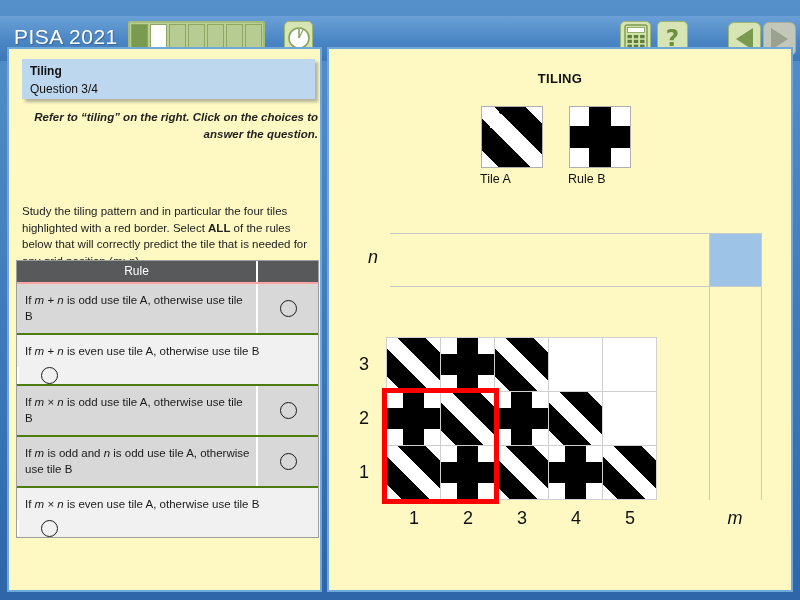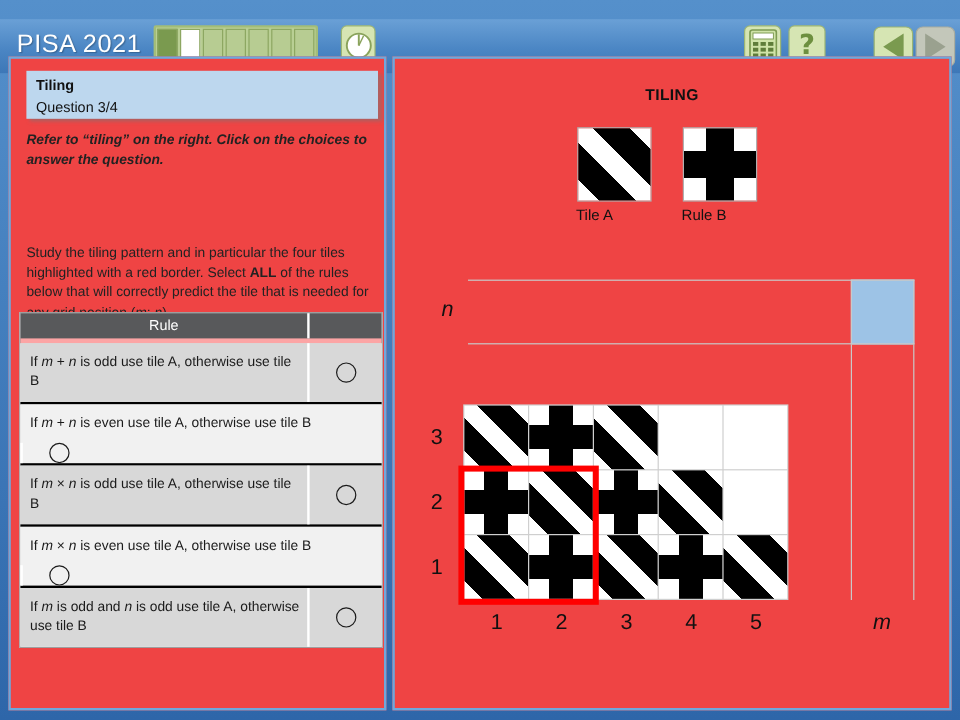--- a/index.html
+++ b/index.html
@@ -27,41 +27,41 @@
   .help-btn{left:657px;color:#6d8f3f;font-size:23px;font-weight:bold;font-family:"DejaVu Sans",sans-serif;}
   .nav-btn{top:6px;width:33px;height:34px;border-radius:6px;position:absolute;box-sizing:border-box;
     display:flex;align-items:center;justify-content:center;}
   .back-btn{left:728px;background:#d6e5b3;border:1px solid #9cb574;cursor:pointer;}
   .fwd-btn{left:763px;background:#c3c7ba;border:1px solid #a9ada0;}
   .tri-left{width:0;height:0;border-top:11px solid transparent;border-bottom:11px solid transparent;
     border-right:17px solid #7a9a4f;}
   .tri-right{width:0;height:0;border-top:11px solid transparent;border-bottom:11px solid transparent;
     border-left:17px solid #9aa18f;}
   
-  .panel{position:absolute;background:#ef4444;border:2px solid #6fa8dc;box-sizing:border-box;}
+  .panel{position:absolute;background:#fef9c3;border:2px solid #6fa8dc;box-sizing:border-box;}
   .left-panel{left:7px;top:47px;width:315px;height:545px;}
   .right-panel{left:327px;top:47px;width:466px;height:545px;}
   
   .qheader{position:absolute;left:13px;top:10px;width:293px;height:40px;background:#bdd7ee;
     box-shadow:3px 3px 3px rgba(120,120,120,.55);padding:5px 0 0 8px;box-sizing:border-box;}
   .qheader .unit{font-size:12px;font-weight:bold;color:#111;}
   .qheader .qnum{font-size:12px;color:#111;margin-top:4px;}
   .instr{position:absolute;left:13px;top:60px;width:296px;font-size:11.5px;font-style:italic;
-    font-weight:bold;color:#222;line-height:1.45;}
+    font-weight:bold;color:#222;line-height:1.45;text-align:right;}
   .para{position:absolute;left:13px;width:298px;font-size:11.5px;color:#222;line-height:1.45;}
   .para1{top:99px;}
   .para2{top:154px;}
   .para i, .instr i, .rule-text i{font-style:italic;}
   
   .rules-table{position:absolute;left:7px;top:211px;width:303px;border:1px solid #9e9e9e;
     box-sizing:border-box;background:#fff;}
-  .rt-header{display:flex;background:#58595b;color:#fff;height:21px;border-bottom:4px solid #fca5a5;}
+  .rt-header{display:flex;background:#58595b;color:#fff;height:21px;border-bottom:2px solid #fca5a5;}
   .rt-header .h1{flex:1;text-align:center;font-size:12px;line-height:21px;}
   .rt-header .h2{width:60px;border-left:2px solid #fff;}
-  .rule-row{display:flex;border-bottom:2px solid #000000;min-height:49px;cursor:pointer;}
+  .rule-row{display:flex;border-bottom:2px solid #4d7c0f;min-height:49px;cursor:pointer;}
   .rule-row:last-child{border-bottom:none;}
   .rule-row.odd{background:#d8d8d8;}
   .rule-row.even{background:#f1f1f1;flex-direction:column;}
   .rule-text{flex:1;font-size:11.5px;color:#1a1a1a;line-height:1.4;padding:8px 6px 6px 8px;box-sizing:border-box;}
   .rule-radio-cell{width:60px;border-left:2px solid #fff;display:flex;align-items:center;justify-content:center;}
   .radio{width:15px;height:15px;border:1.6px solid #1a1a1a;border-radius:50%;background:transparent;}
   
   .stim-title{position:absolute;left:0;top:22px;width:100%;text-align:center;
     font-size:13px;font-weight:bold;color:#111;letter-spacing:.3px;}
   .tilebox{position:absolute;width:62px;height:62px;border:1px solid #b0b0b0;box-sizing:border-box;}
@@ -184,28 +184,28 @@
           <div class="rule-radio-cell">
             <div class="radio"></div>
           </div>
         </div>
         <div class="rule-row odd">
           <div class="rule-text">If <i>m</i> × <i>n</i> is odd use tile A, otherwise use tile B</div>
           <div class="rule-radio-cell">
             <div class="radio"></div>
           </div>
         </div>
+        <div class="rule-row odd">
+          <div class="rule-text">If <i>m</i> is odd and <i>n</i> is odd use tile A, otherwise use tile B</div>
+          <div class="rule-radio-cell">
+            <div class="radio"></div>
+          </div>
+        </div>
         <div class="rule-row even">
           <div class="rule-text">If <i>m</i> × <i>n</i> is even use tile A, otherwise use tile B</div>
-          <div class="rule-radio-cell">
-            <div class="radio"></div>
-          </div>
-        </div>
-        <div class="rule-row odd">
-          <div class="rule-text">If <i>m</i> is odd and <i>n</i> is odd use tile A, otherwise use tile B</div>
           <div class="rule-radio-cell">
             <div class="radio"></div>
           </div>
         </div>
       </div>
   </div>
 </div>
 
 <div class="panel right-panel">
   <div class="stim-title">TILING</div>

